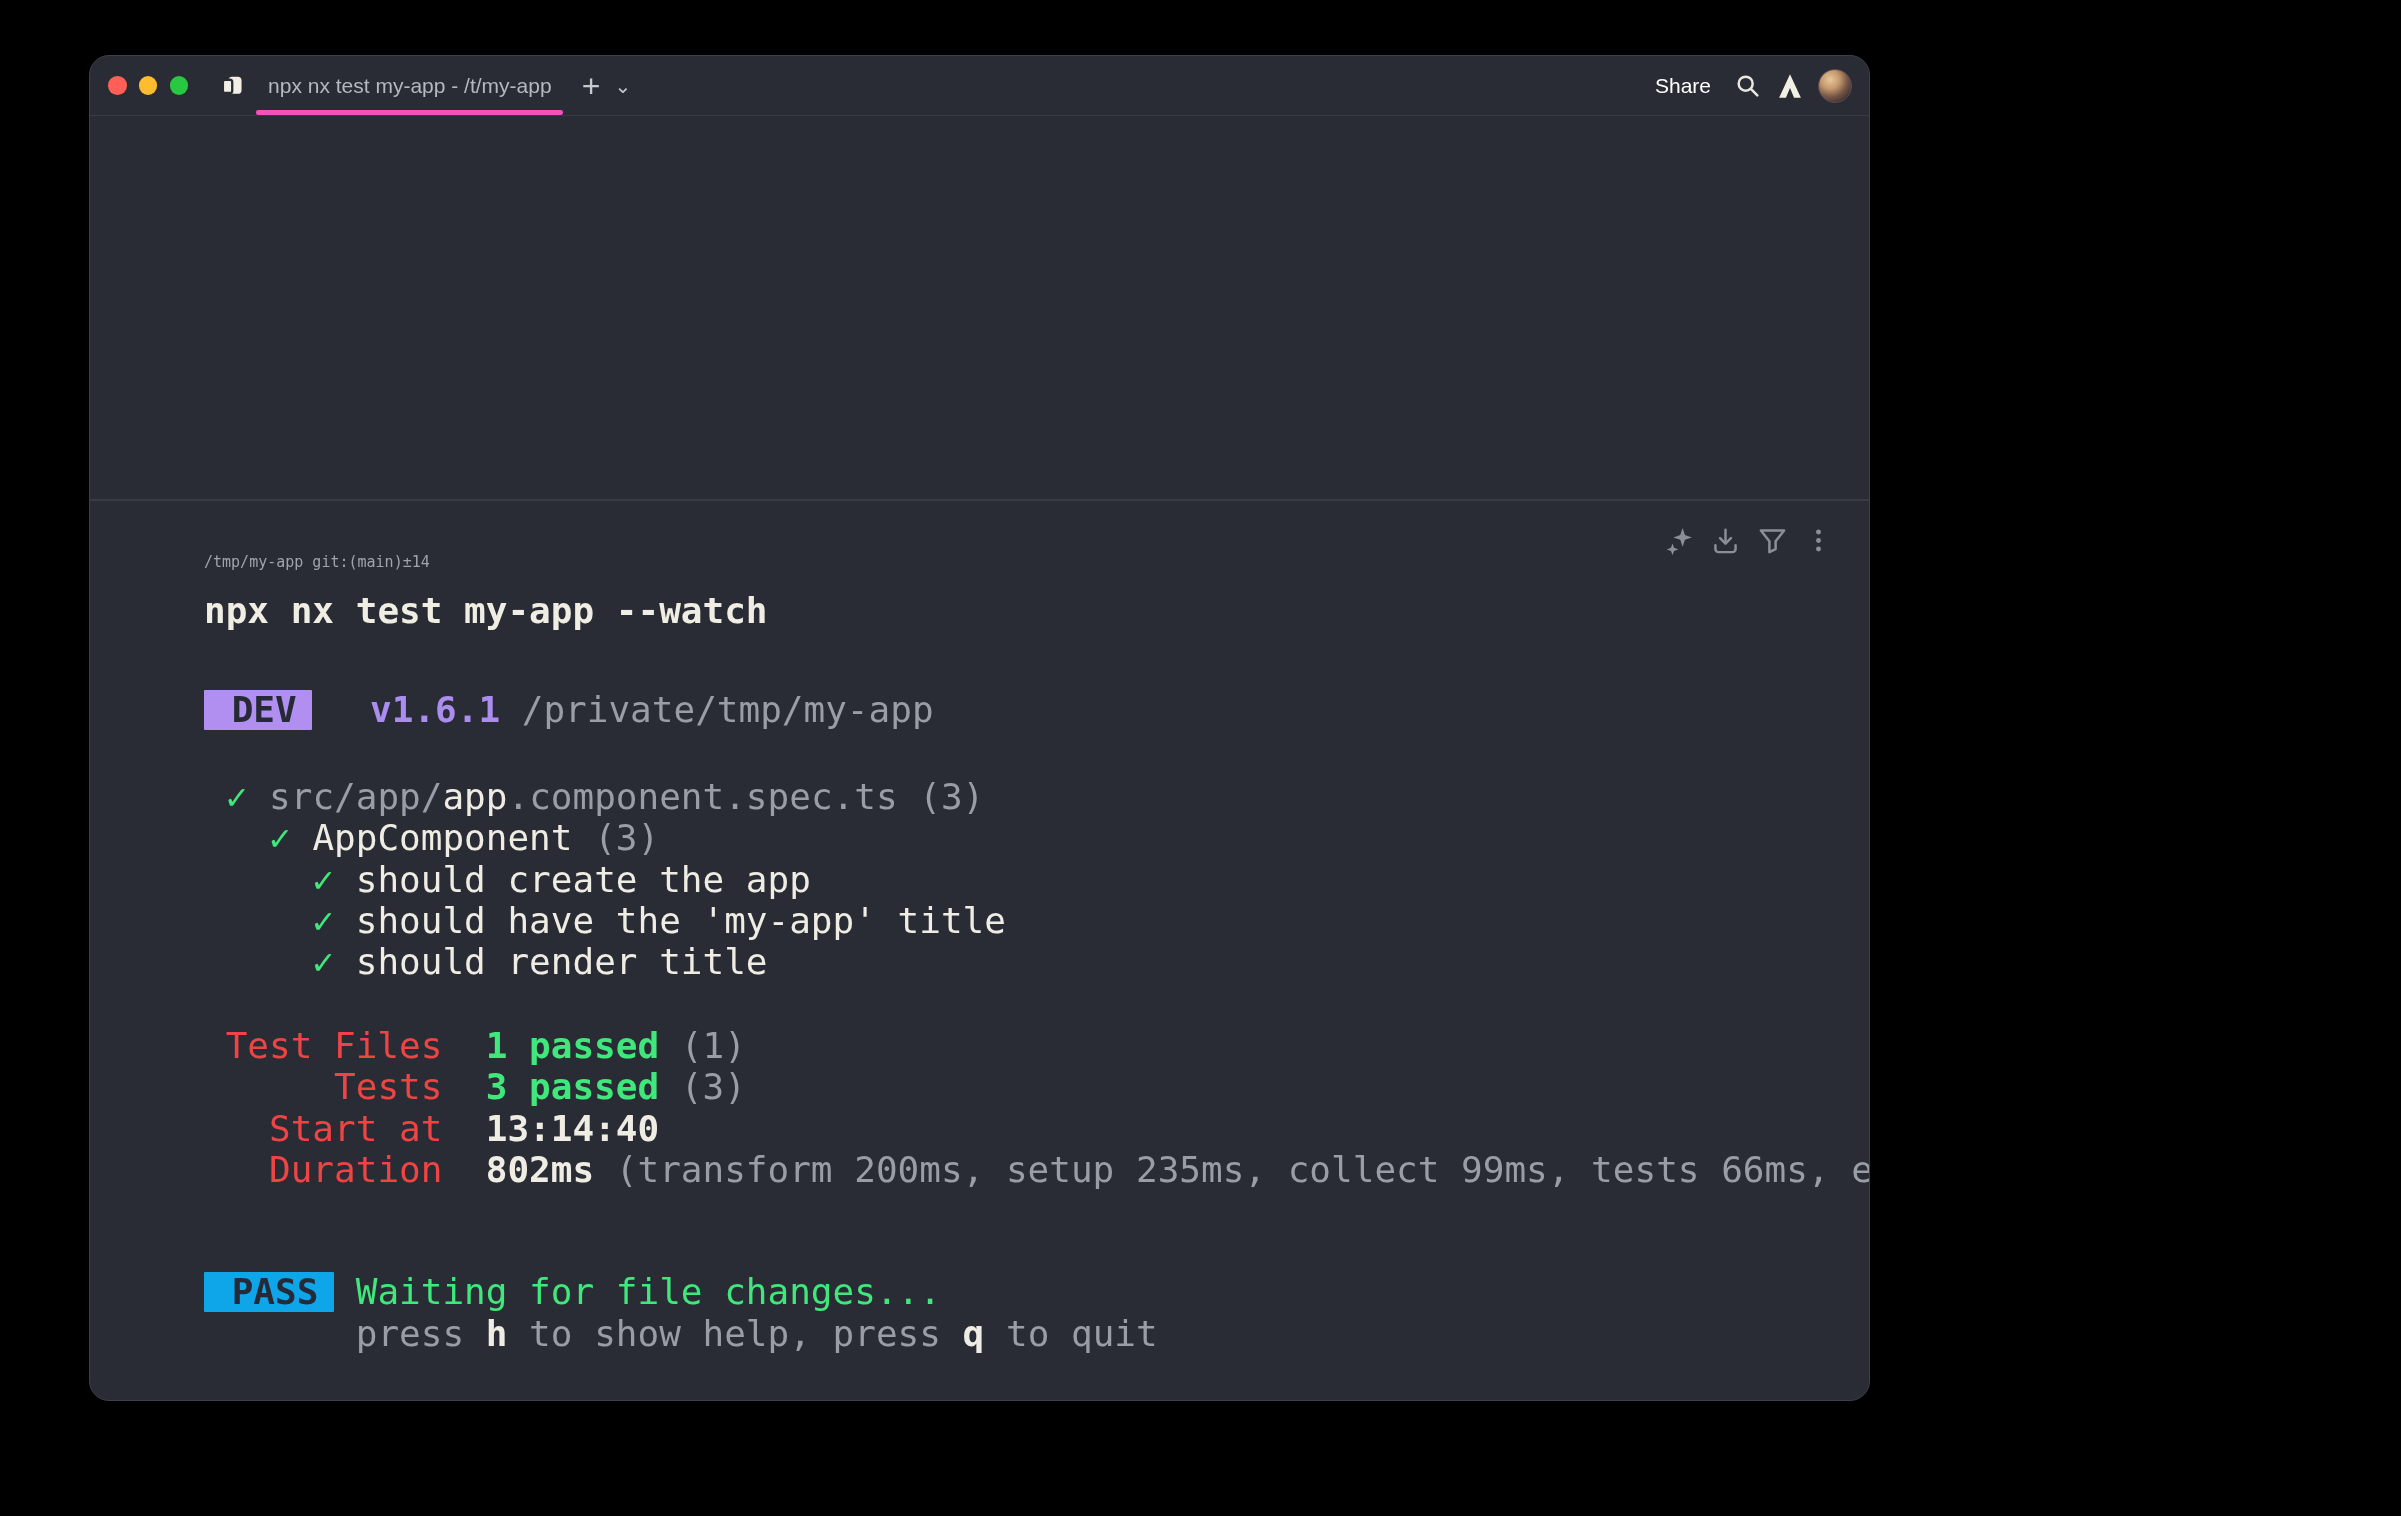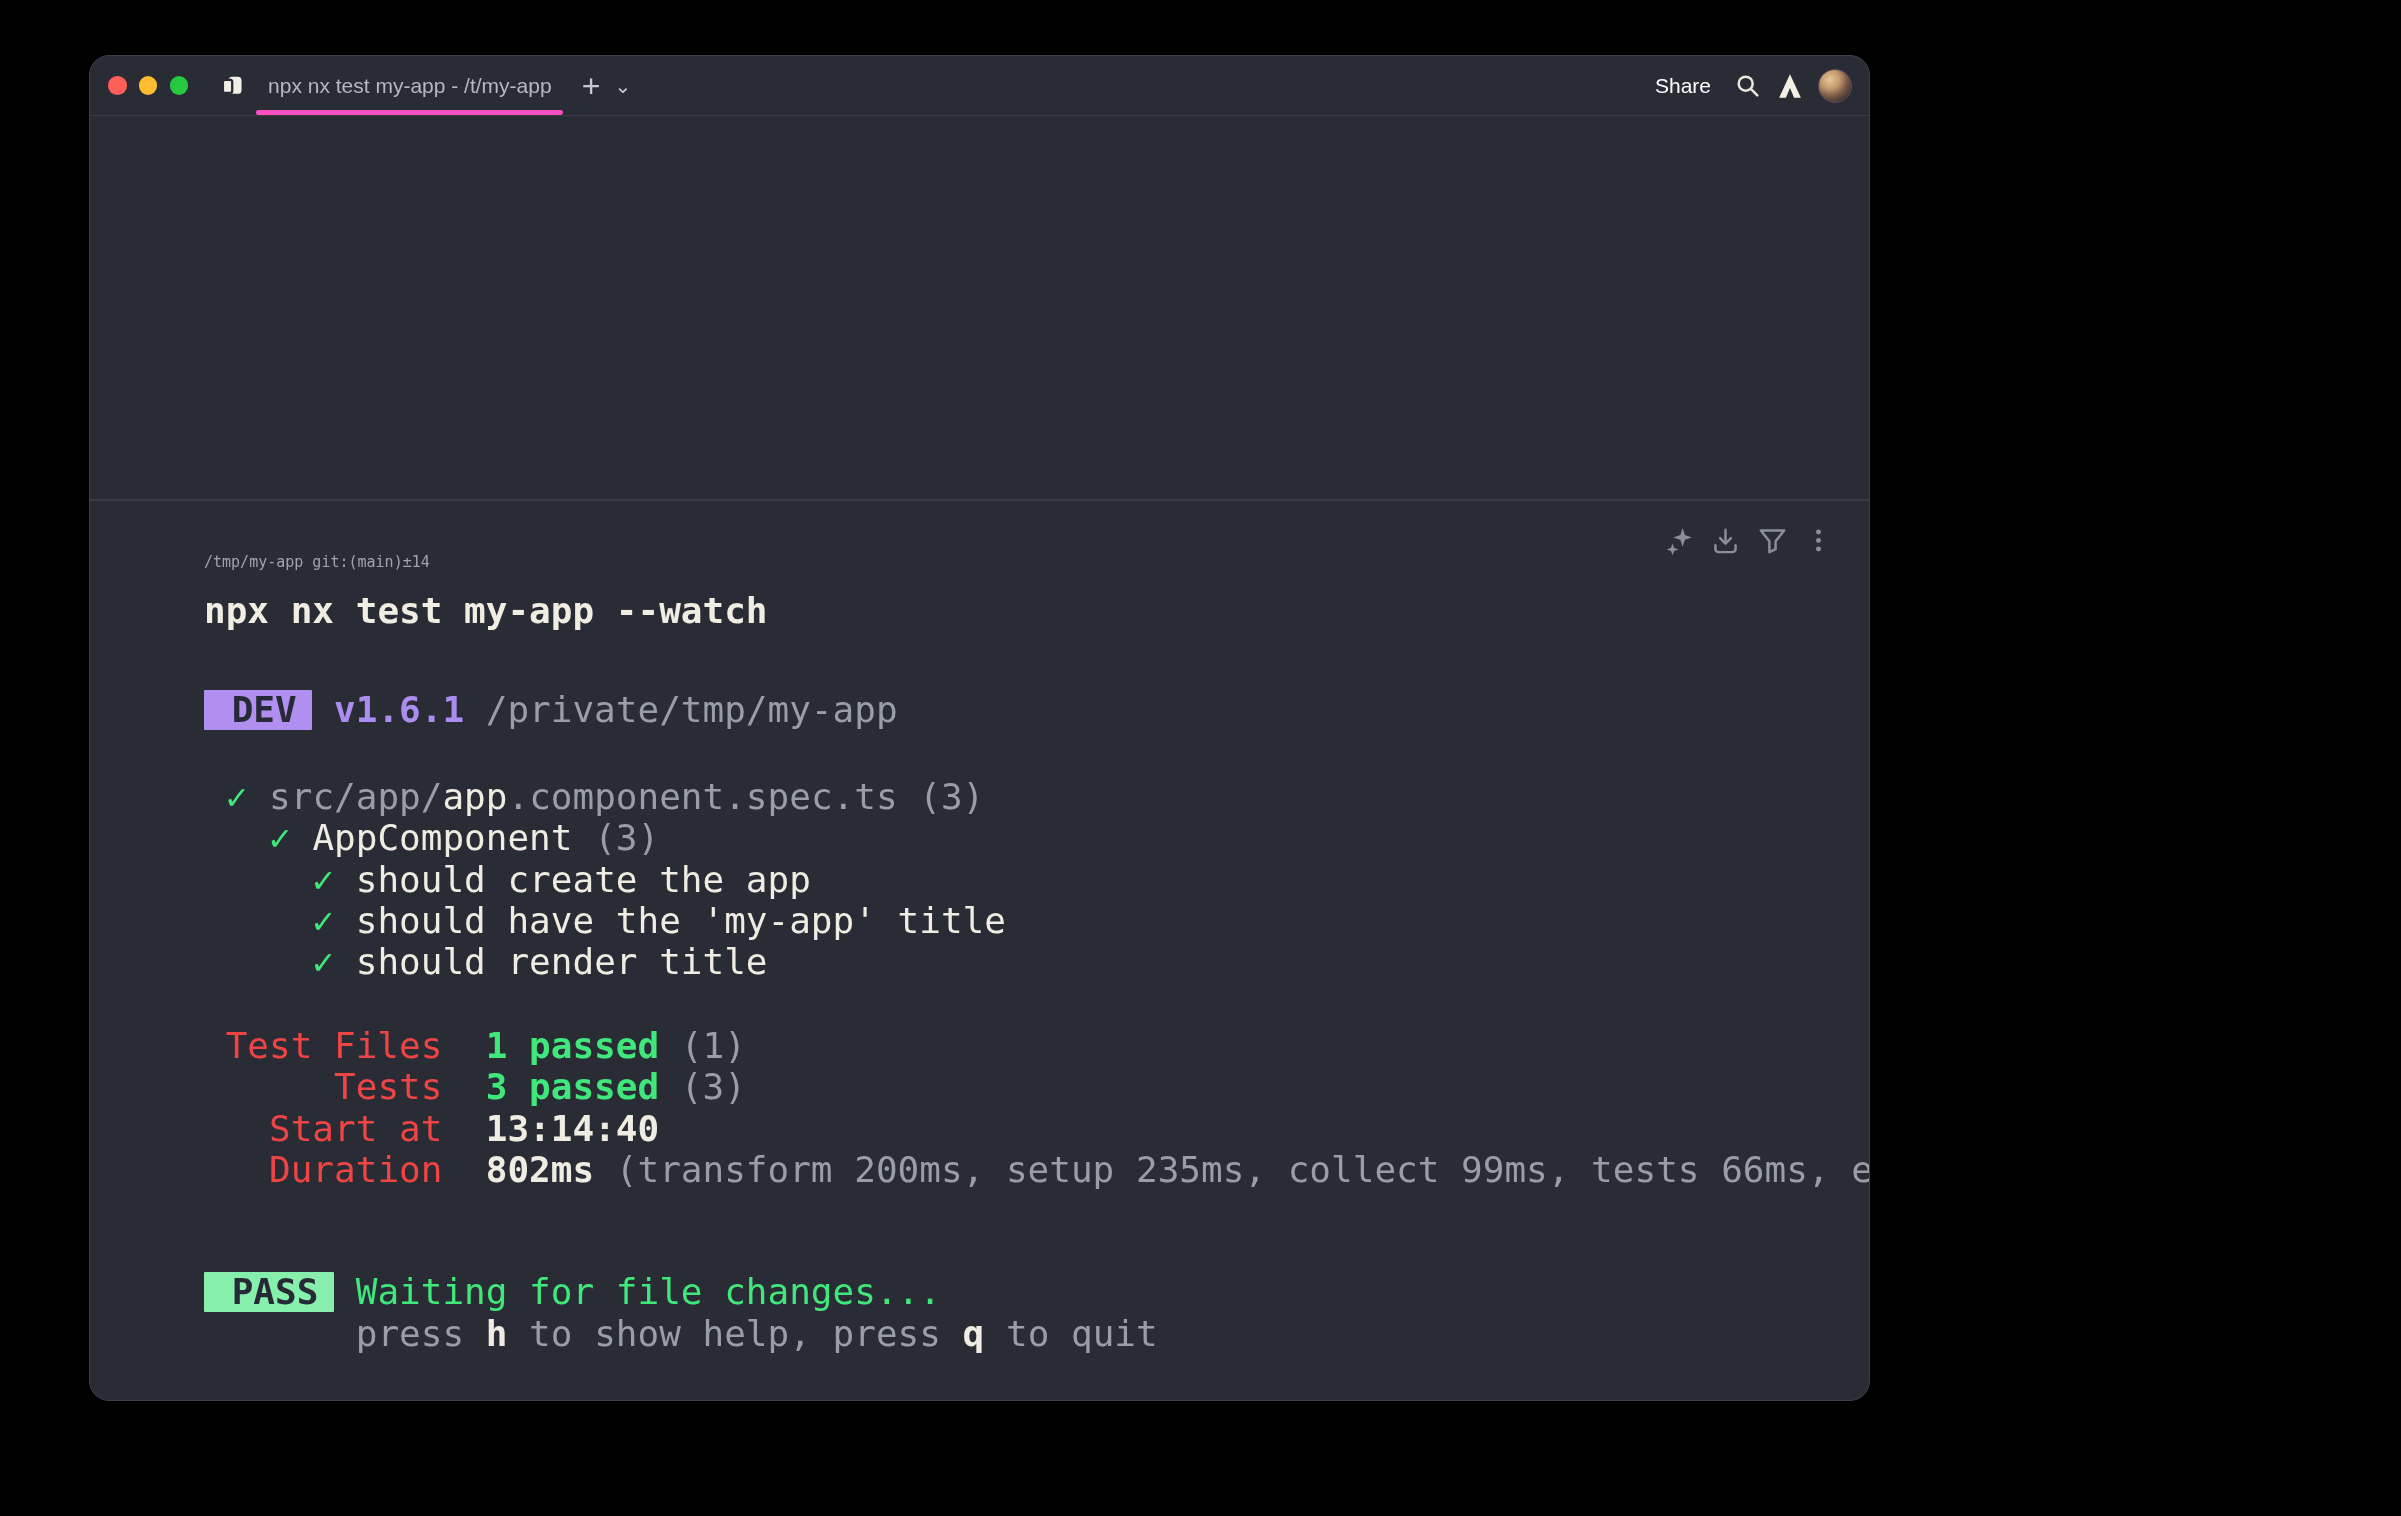--- a/index.html
+++ b/index.html
@@ -73,22 +73,22 @@
   .green { color:#40e87c; }
   .bold { font-weight:bold; }
 
   .badge {
     display:inline-block; height:40px; line-height:40px; margin-top:0.8px;
     vertical-align:top; text-align:center; font-weight:bold; color:#262936;
     border-radius:1px;
     padding-left:12px;
   }
   .badge.dev { width:5ch; background:#b18ff0; }
-  .badge.pass { width:6ch; background:#86efac; }
-  .purple { color:#ab8df0; }
+  .badge.pass { width:6ch; background:#0ea5e9; }
+  .purple { color:#ab8df0;padding-left:36px; }
 
   .lvl2 { padding-left:2ch; }
   .lvl3 { padding-left:4ch; }
 
   .sum-label { display:inline-block; width:11ch; text-align:right; color:#ef4444; }
 
   svg { display:block; }
 </style>
 </head>
 <body>

